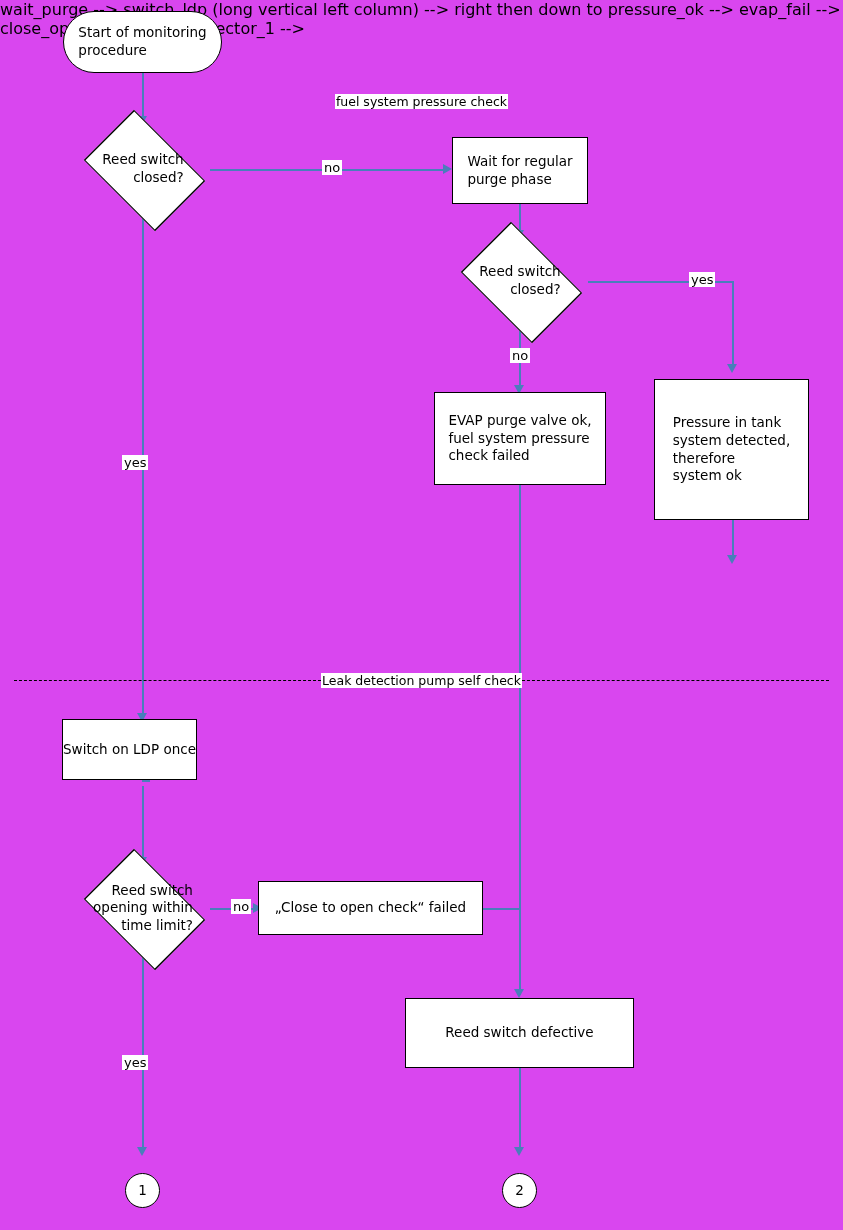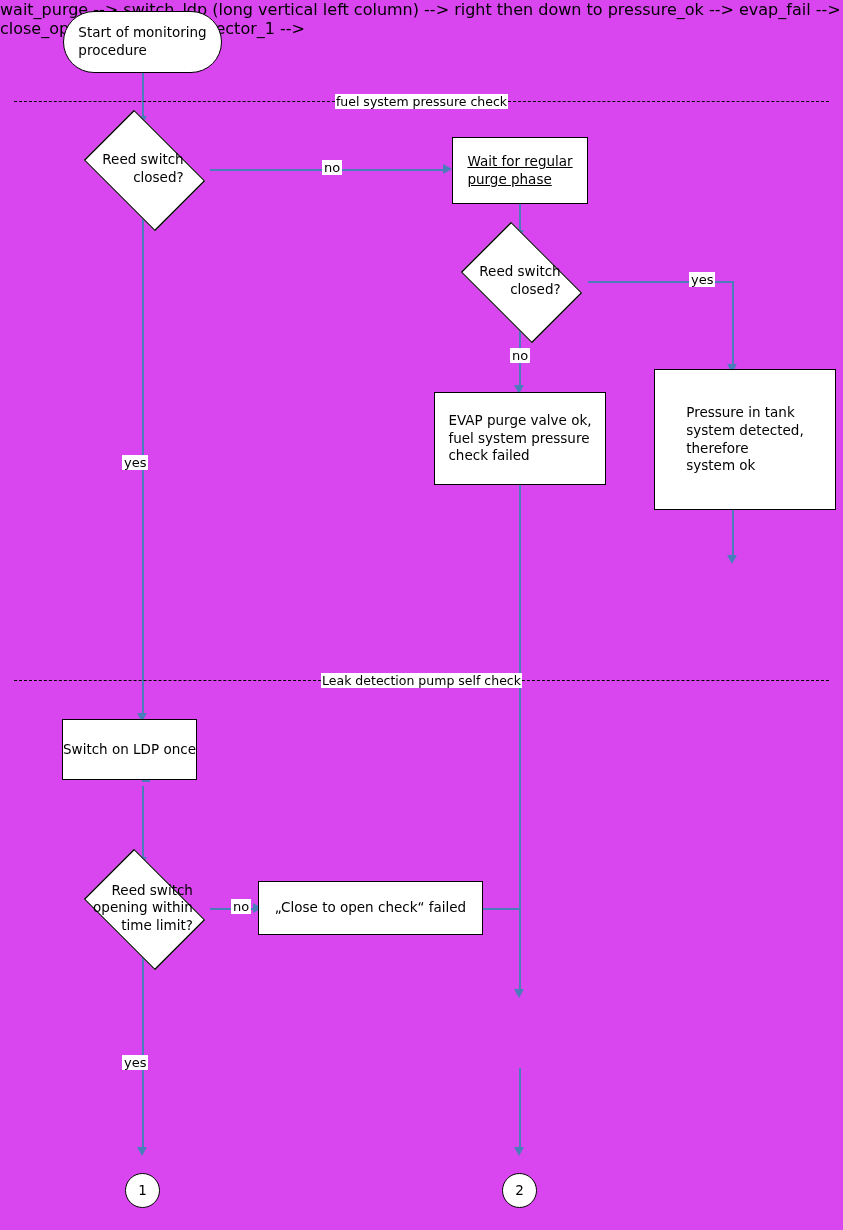--- a/index.html
+++ b/index.html
@@ -183,21 +183,21 @@
 
    connector_1 --&gt;
   <div class="line vline" style="left:142px; top:957px; height:194px;"></div>
   <div class="arrow-down" style="left:137px; top:1147px;"></div>
 
   
   <div class="line vline" style="left:519px; top:1068px; height:83px;"></div>
   <div class="arrow-down" style="left:514px; top:1147px;"></div>
 
   
-  <div class="separator" style="top:93px;">
+  <div class="separator" style="top:93px;flex-direction:column;">
     <div class="dash"></div>
     <div class="sep-text">fuel system pressure check</div>
     <div class="dash"></div>
   </div>
 
   <div class="separator" style="top:672px;">
     <div class="dash"></div>
     <div class="sep-text">Leak detection pump self check</div>
     <div class="dash"></div>
   </div>
@@ -206,50 +206,51 @@
 
   <div class="node terminal" style="left:63px; top:11px; width:159px; height:62px; white-space:pre-line;">Start of monitoring
 procedure</div>
 
   <div class="decision" style="left:62px; top:120px; width:162px; height:98px;">
     <div class="dia-shape" style="width:69px; height:69px; margin-left:-34.5px; margin-top:-34.5px; transform:rotate(45deg) scale(1.42,1.0);"></div>
     <div class="dia-label" style="white-space:pre-line;">Reed switch
 closed?</div>
   </div>
 
-  <div class="node process" style="left:452px; top:137px; width:136px; height:67px; white-space:pre-line;text-decoration:underline;">Wait for regular
+  <div class="node process" style="left:452px; top:137px; width:136px; height:67px; white-space:pre-line;">Wait for regular
 purge phase</div>
 
   <div class="decision" style="left:439px; top:232px; width:162px; height:98px;">
     <div class="dia-shape" style="width:69px; height:69px; margin-left:-34.5px; margin-top:-34.5px; transform:rotate(45deg) scale(1.42,1.0);"></div>
     <div class="dia-label" style="white-space:pre-line;">Reed switch
 closed?</div>
   </div>
 
   <div class="node process" style="left:434px; top:392px; width:172px; height:93px; white-space:pre-line;">EVAP purge valve ok,
 fuel system pressure
 check failed</div>
 
-  <div class="node process" style="left:654px; top:369px; width:182px; height:141px; white-space:pre-line;">Pressure in tank
+  <div class="node process" style="left:654px; top:379px; width:155px; height:141px; white-space:pre-line;">Pressure in tank
 system detected,
 therefore
 system ok</div>
 
 
   <div class="node process" style="left:62px; top:719px; width:135px; height:61px;">Switch on LDP once</div>
 
   <div class="decision" style="left:62px; top:859px; width:162px; height:98px;">
     <div class="dia-shape" style="width:69px; height:69px; margin-left:-34.5px; margin-top:-34.5px; transform:rotate(45deg) scale(1.42,1.0);"></div>
     <div class="dia-label" style="white-space:pre-line;">Reed switch
 opening within
 time limit?</div>
   </div>
 
   <div class="node process" style="left:258px; top:881px; width:225px; height:54px;">„Close to open check“ failed</div>
 
+  <div class="node process" style="left:405px; top:998px; width:229px; height:70px;">Reed switch defective</div>
 
   <div class="node connector-circle" style="left:125px; top:1173px; width:35px; height:35px;">1</div>
 
   <div class="node connector-circle" style="left:502px; top:1173px; width:35px; height:35px;">2</div>
 
   
   <div class="edge-label" style="left:322px; top:160px;">no</div>
 
   <div class="edge-label" style="left:122px; top:455px;">yes</div>
 

